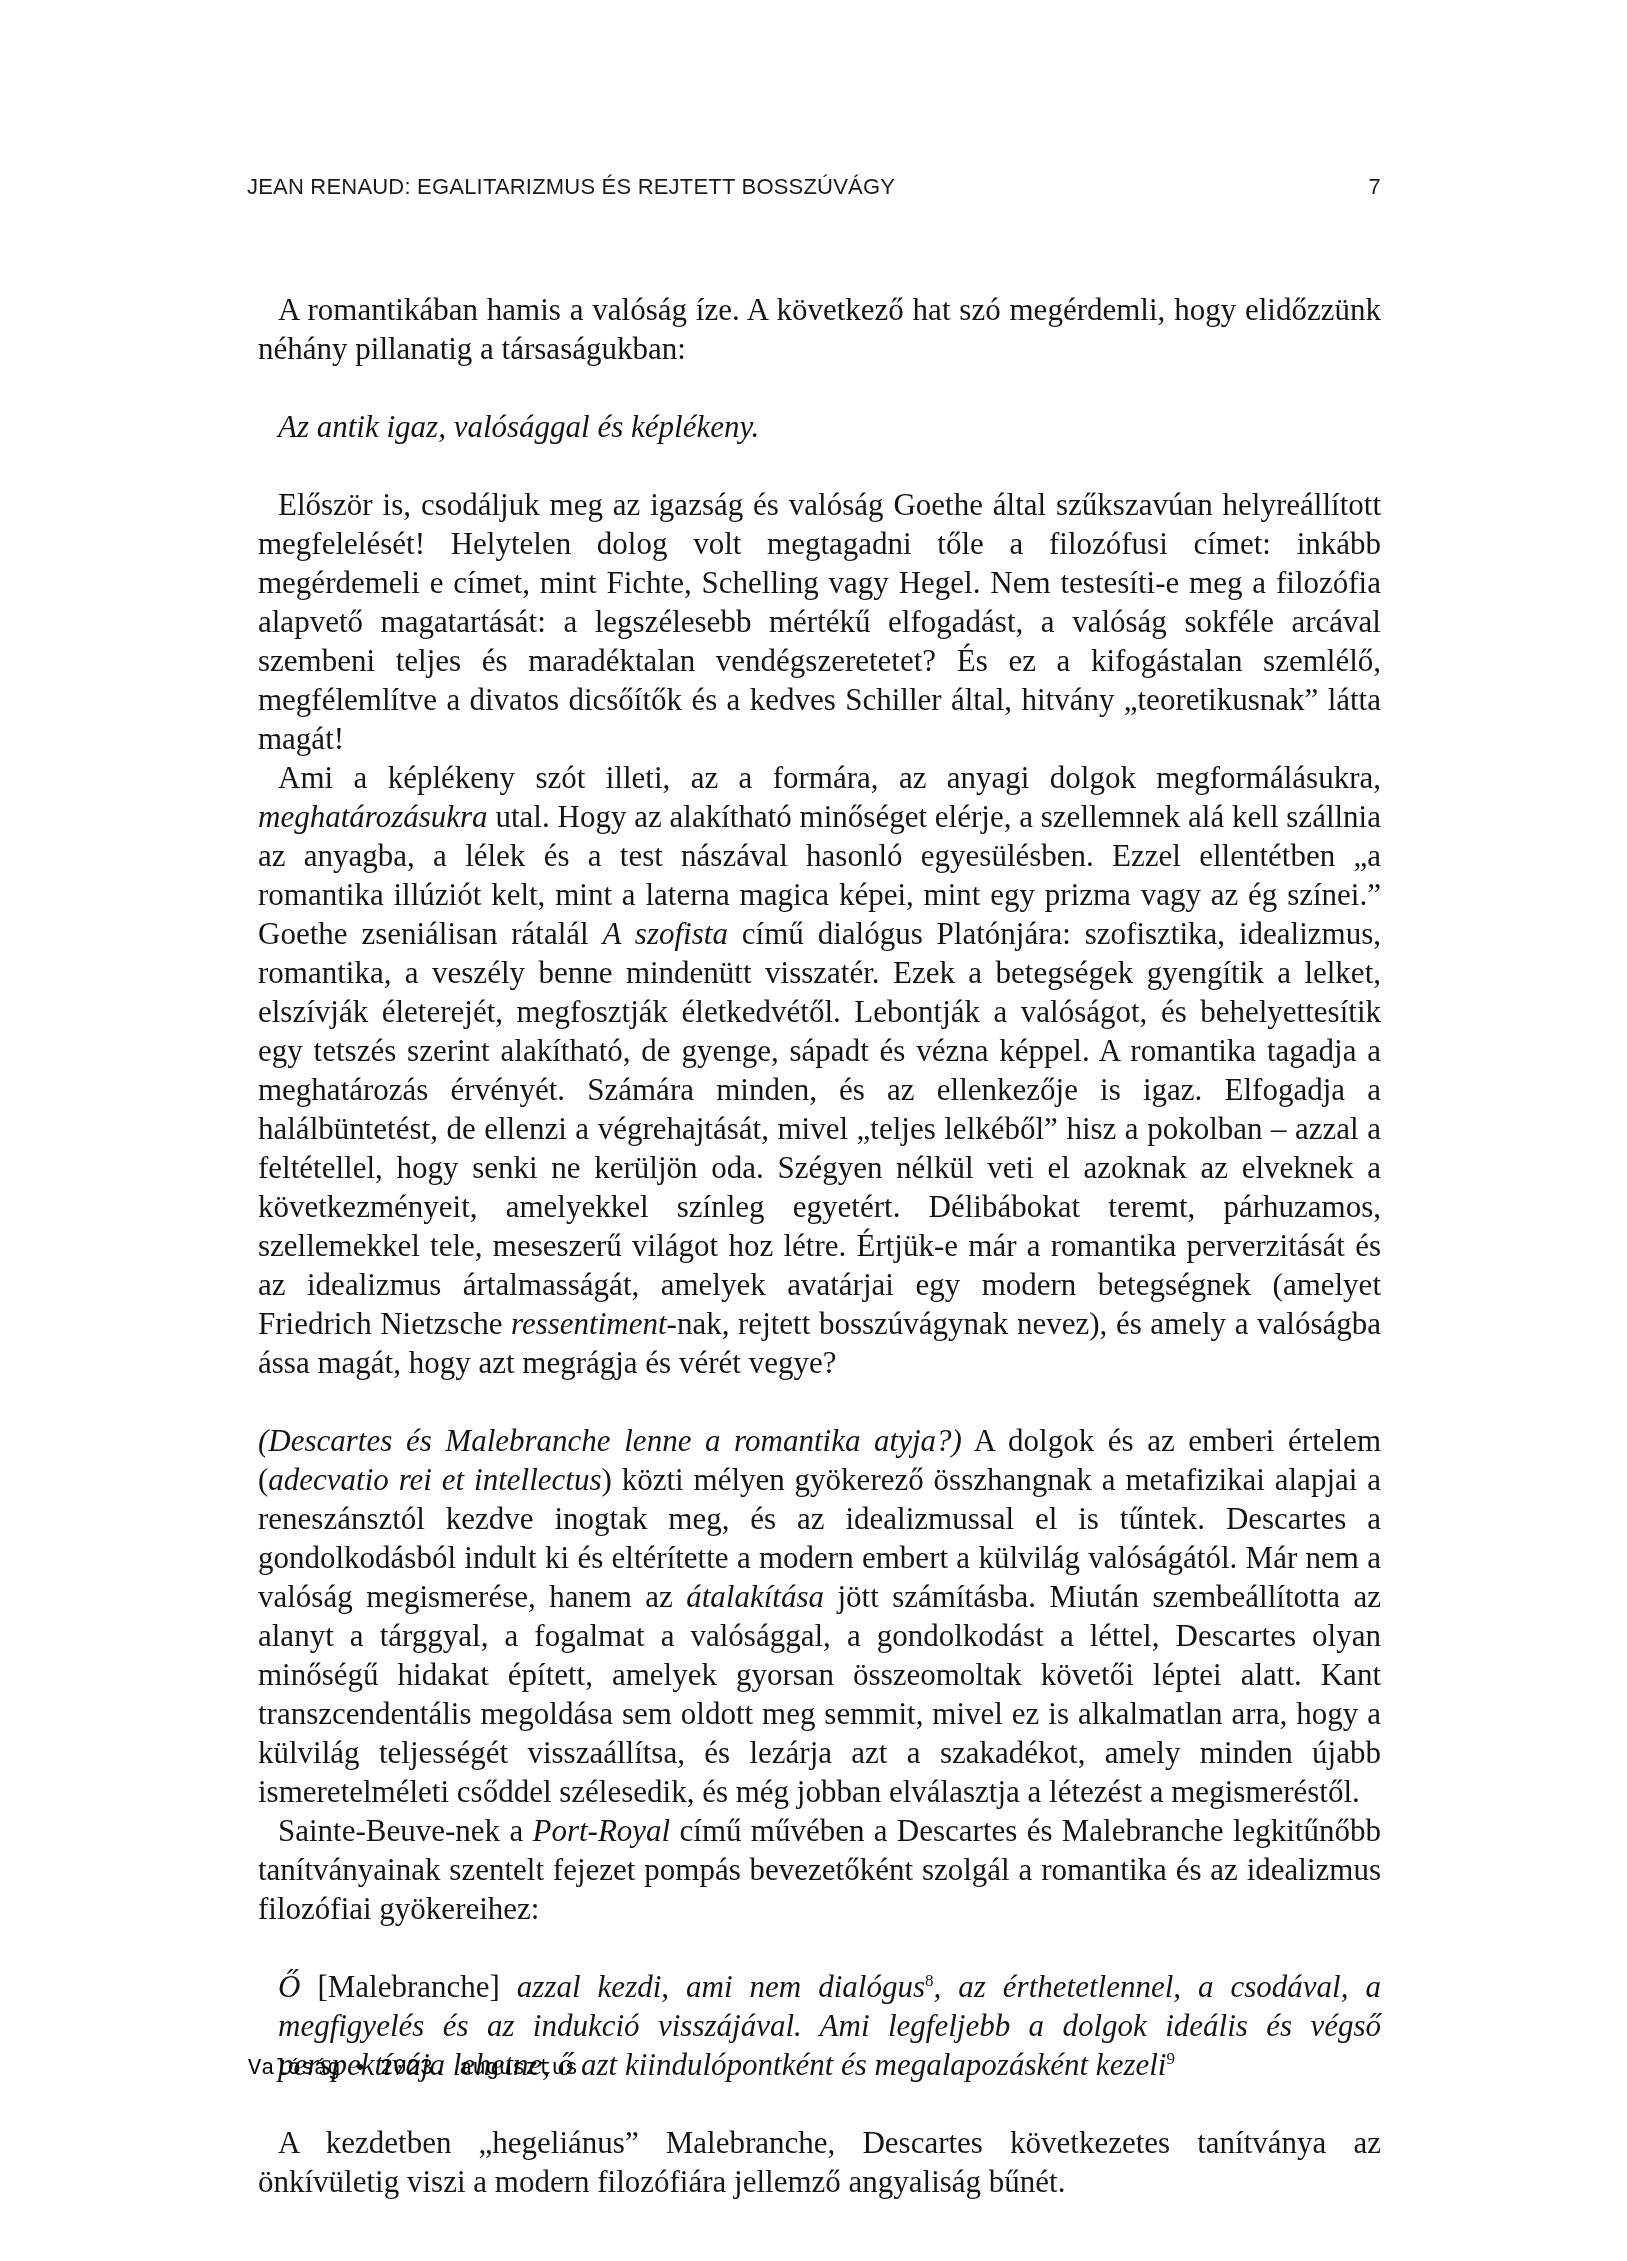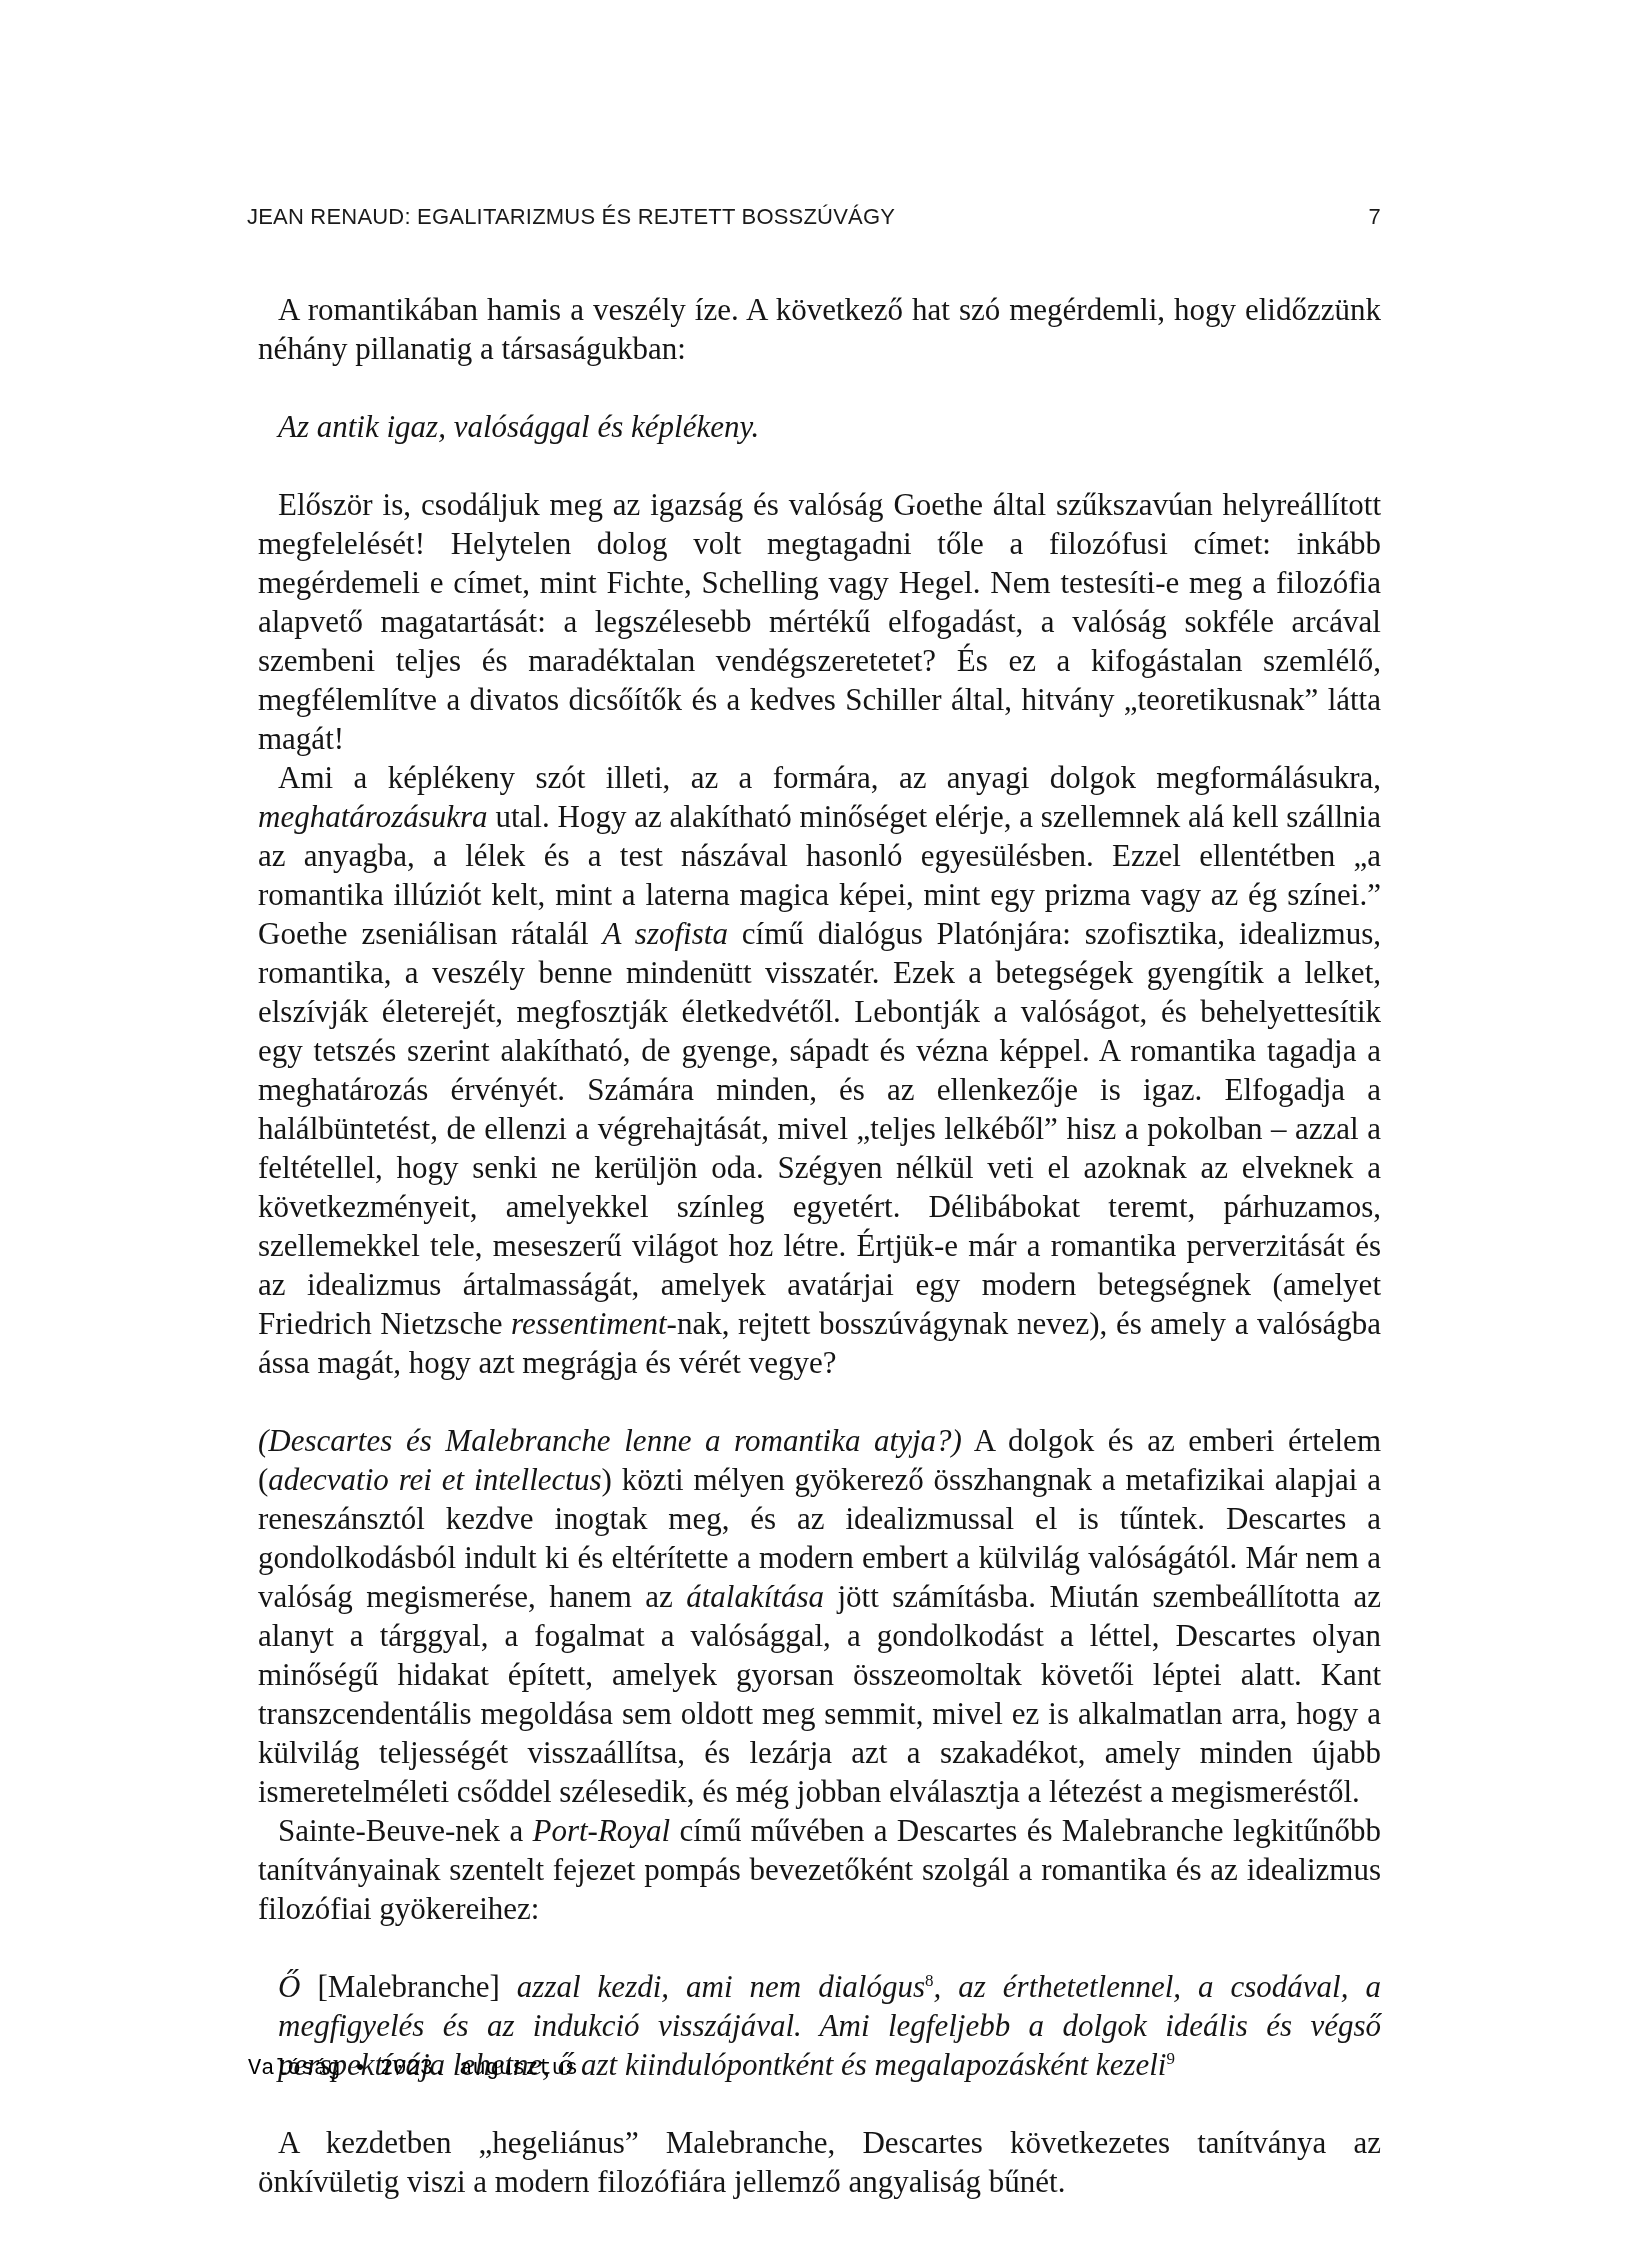--- a/index.html
+++ b/index.html
@@ -1,20 +1,20 @@
 <!DOCTYPE html>
 <html style="font-size:12.3px"><head>
 <meta charset="utf-8">
 <style>
   html, body { margin: 0; padding: 0; background: #ffffff; }
   body { width: 1628px; height: 2261px; position: relative; overflow: hidden; color: #1a1a1a; }
   .page { position: absolute; left: 0; top: 0; width: 1628px; height: 2261px; background: #fff; }
 
   .running-head {
-    position: absolute; left: 247px; top: 204px; width: 1134px;
+    position: absolute; left: 247px; top: 174px; width: 1134px;
     font-family: "Liberation Sans", sans-serif; font-size: 22px; letter-spacing: 0.2px;
     display: flex; justify-content: space-between; align-items: baseline; color: #1a1a1a;
   }
 
   .body-text {
     position: absolute; left: 258px; top: 290px; width: 1123px;
     font-family: "Liberation Serif", serif; font-size: 31px; line-height: 39px;
     text-align: justify; hyphens: manual; color: #151515;
   }
   .body-text p { margin: 0; }
@@ -34,21 +34,21 @@
 
 <div class="page">
 
   <div class="running-head">
     <span>JEAN RENAUD: EGALITARIZMUS ÉS REJTETT BOSSZÚVÁGY</span>
     <span>7</span>
   </div>
 
   <div class="body-text">
 
-    <p class="indent">A romantikában hamis a veszély íze. A következő hat szó megérdemli, hogy elidőzzünk néhány pillanatig a társaságukban:</p>
+    <p class="indent">A romantikában hamis a valóság íze. A következő hat szó megérdemli, hogy elidőzzünk néhány pillanatig a társaságukban:</p>
 
     <div class="gap"></div>
     <p class="quote it">Az antik igaz, valósággal és képlékeny.</p>
     <div class="gap"></div>
 
     <p class="indent">Először is, csodáljuk meg az igazság és valóság Goethe által szűkszavúan helyreállított megfelelését! Helytelen dolog volt megtagadni tőle a filozófusi címet: inkább megérdemeli e címet, mint Fichte, Schelling vagy Hegel. Nem testesíti-e meg a filozófia alapvető magatartását: a legszélesebb mértékű elfogadást, a valóság sokféle arcával szembeni teljes és maradéktalan vendégszeretetet? És ez a kifogástalan szemlélő, megfélemlítve a divatos dicsőítők és a kedves Schiller által, hitvány „teoretikusnak” látta magát!</p>
 
     <p class="indent"><span>Ami a képlékeny szót illeti, az a formára, az anyagi dolgok megformálásukra, </span><em>meghatározásukra</em><span> utal. Hogy az alakítható minőséget elérje, a szellemnek alá kell szállnia az anyagba, a lélek és a test nászával hasonló egyesülésben. Ezzel ellentétben „a romantika illúziót kelt, mint a laterna magica képei, mint egy prizma vagy az ég színei.” Goethe zseniálisan rátalál </span><em>A szofista</em><span> című dialógus Platónjára: szofisztika, idealizmus, romantika, a veszély benne mindenütt visszatér. Ezek a betegségek gyengítik a lelket, elszívják életerejét, megfosztják életkedvétől. Lebontják a valóságot, és behelyettesítik egy tetszés szerint alakítható, de gyenge, sápadt és vézna képpel. A romantika tagadja a meghatározás érvényét. Számára minden, és az ellenkezője is igaz. Elfogadja a halálbüntetést, de ellenzi a végrehajtását, mivel „teljes lelkéből” hisz a pokolban – azzal a feltétellel, hogy senki ne kerüljön oda. Szégyen nélkül veti el azoknak az elveknek a következményeit, amelyekkel színleg egyetért. Délibábokat teremt, párhuzamos, szellemekkel tele, meseszerű világot hoz létre. Értjük-e már a romantika perverzitását és az idealizmus ártalmasságát, amelyek avatárjai egy modern betegségnek (amelyet Friedrich Nietzsche </span><em>ressentiment</em><span>-nak, rejtett bosszúvágynak nevez), és amely a valóságba ássa magát, hogy azt megrágja és vérét vegye?</span></p>
 
     <div class="gap"></div>

